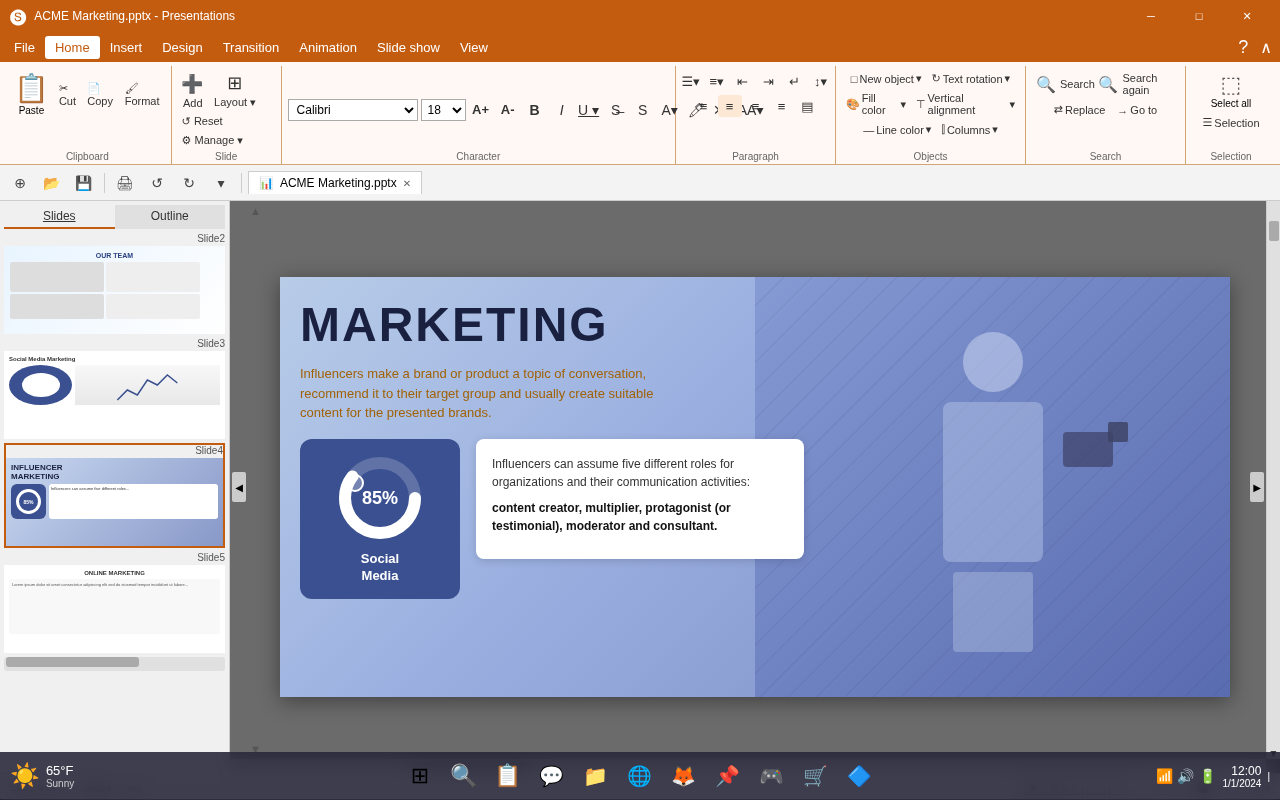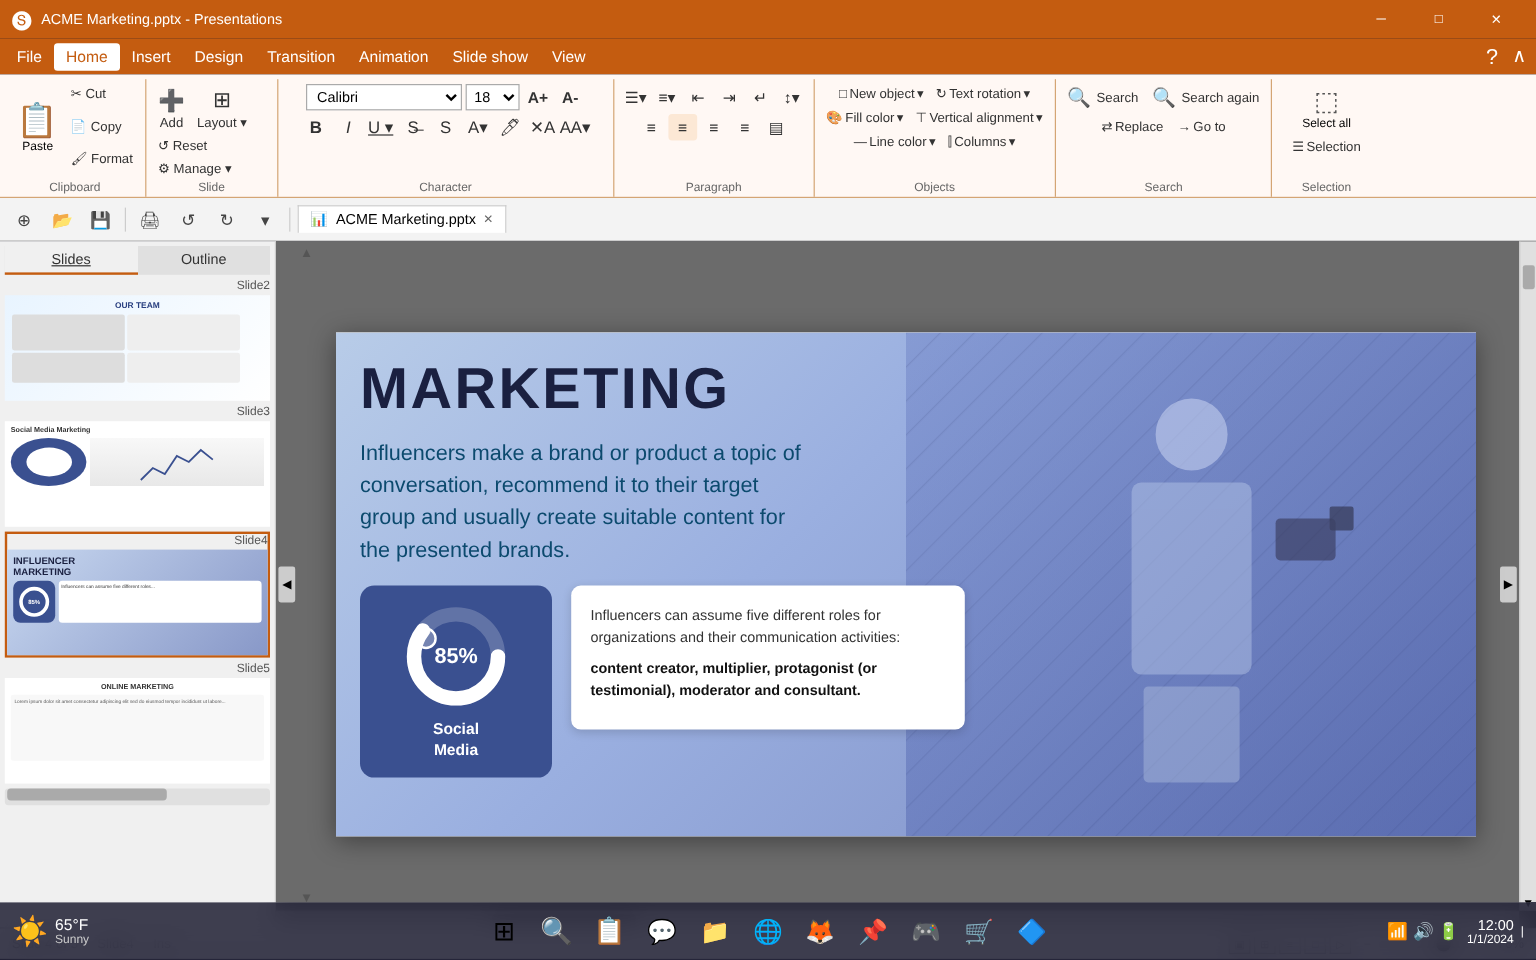--- a/index.html
+++ b/index.html
@@ -207,22 +207,22 @@
       padding: 20px;
     }
     .slide-title {
       font-size: 48px;
       font-weight: 900;
       color: #1a2040;
       letter-spacing: 2px;
       margin-bottom: 12px;
     }
     .slide-subtitle {
-      font-size: 18px;
-      color: #0c4a6e;
+      font-size: 13px;
+      color: #a16207;
       line-height: 1.5;
       max-width: 380px;
       margin-bottom: 16px;
     }
     .slide-chart-area {
       display: flex;
       gap: 16px;
       align-items: flex-start;
     }
     .donut-card {
@@ -361,21 +361,21 @@
 <div class="ribbon" style="padding: 4px 4px 0 4px;">
   <div class="ribbon-main" style="display:flex; align-items:stretch;">
 
     <div class="ribbon-group rg-clipboard">
       <div class="ribbon-controls" style="gap:2px; align-items:flex-start;">
         <div style="display:flex; flex-direction:row; gap:2px; align-items:center;">
           <div style="display:flex; flex-direction:column; align-items:center; padding:2px 4px; cursor:pointer; border-radius:3px;">
             <span style="font-size:28px;">📋</span>
             <span style="font-size:10px;">Paste</span>
           </div>
-          <div style="display:flex; flex-direction:column; gap:10px;justify-content:center;">
+          <div style="display:flex; flex-direction:row; gap:0;justify-content:center;">
             <div class="rb-btn-sm">✂ Cut</div>
             <div class="rb-btn-sm">📄 Copy</div>
             <div class="rb-btn-sm">🖌 Format</div>
           </div>
         </div>
       </div>
       <div class="ribbon-group-label">Clipboard</div>
     </div>
 
     <div class="ribbon-group rg-slide">
@@ -390,21 +390,21 @@
             <span>Layout ▾</span>
           </div>
         </div>
         <div class="rb-btn-sm">↺ Reset</div>
         <div class="rb-btn-sm">⚙ Manage ▾</div>
       </div>
       <div class="ribbon-group-label">Slide</div>
     </div>
 
     <div class="ribbon-group rg-font">
-      <div class="ribbon-controls" style="flex-direction:column; gap:3px;">
+      <div class="ribbon-controls" style="flex-direction:row; gap:3px;">
         <div style="display:flex; align-items:center; gap:3px;">
           <select class="font-select">
             <option>Calibri</option>
           </select>
           <select class="font-size-select">
             <option>18</option>
           </select>
           <div class="rb-icon-btn" style="font-weight:bold;">A+</div>
           <div class="rb-icon-btn" style="font-weight:bold;">A-</div>
         </div>

